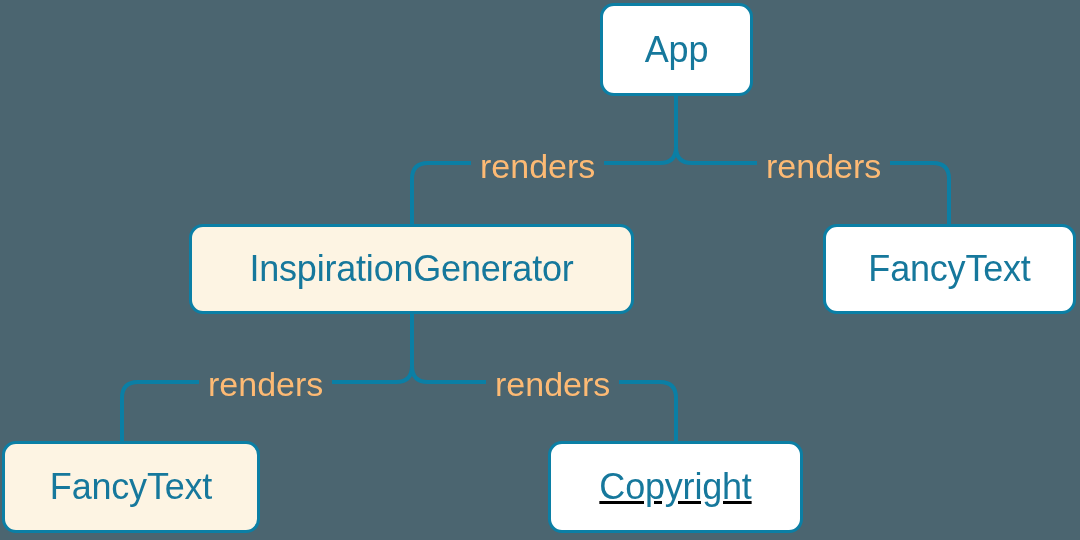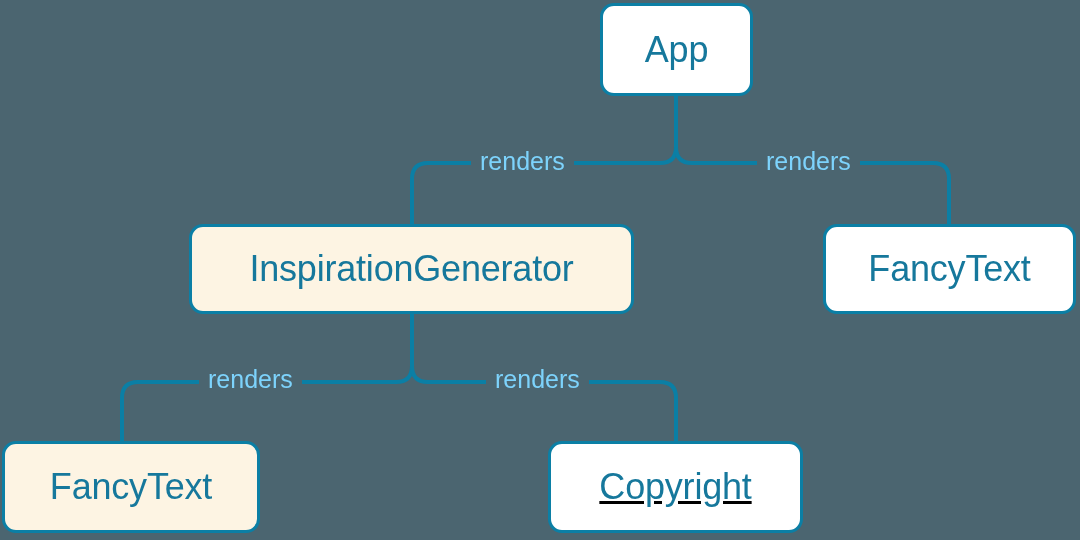--- a/index.html
+++ b/index.html
@@ -49,22 +49,22 @@
 
   
   #node-app            { left: 600px; top: 3px;   width: 153px; height: 93px; }
   #node-inspiration    { left: 189px; top: 224px; width: 445px; height: 90px; }
   #node-fancytext-right{ left: 823px; top: 224px; width: 253px; height: 90px; }
   #node-fancytext-left { left: 2px;   top: 441px; width: 258px; height: 92px; }
   #node-copyright      { left: 548px; top: 441px; width: 255px; height: 92px; text-decoration: underline; }
 
   .edge-label {
     position: absolute;
-    color: #7dd3fc;
-    font-size: 25px;
+    color: #fdba74;
+    font-size: 34px;
     line-height: 1;
     white-space: nowrap;
     z-index: 3;
     background: #4b6570;
     padding: 0 9px;
   }
   #label-app-inspiration   { left: 471px; top: 149px; }
   #label-app-fancytext     { left: 757px; top: 149px; }
   #label-insp-fancytext    { left: 199px; top: 367px; }
   #label-insp-copyright    { left: 486px; top: 367px; }

